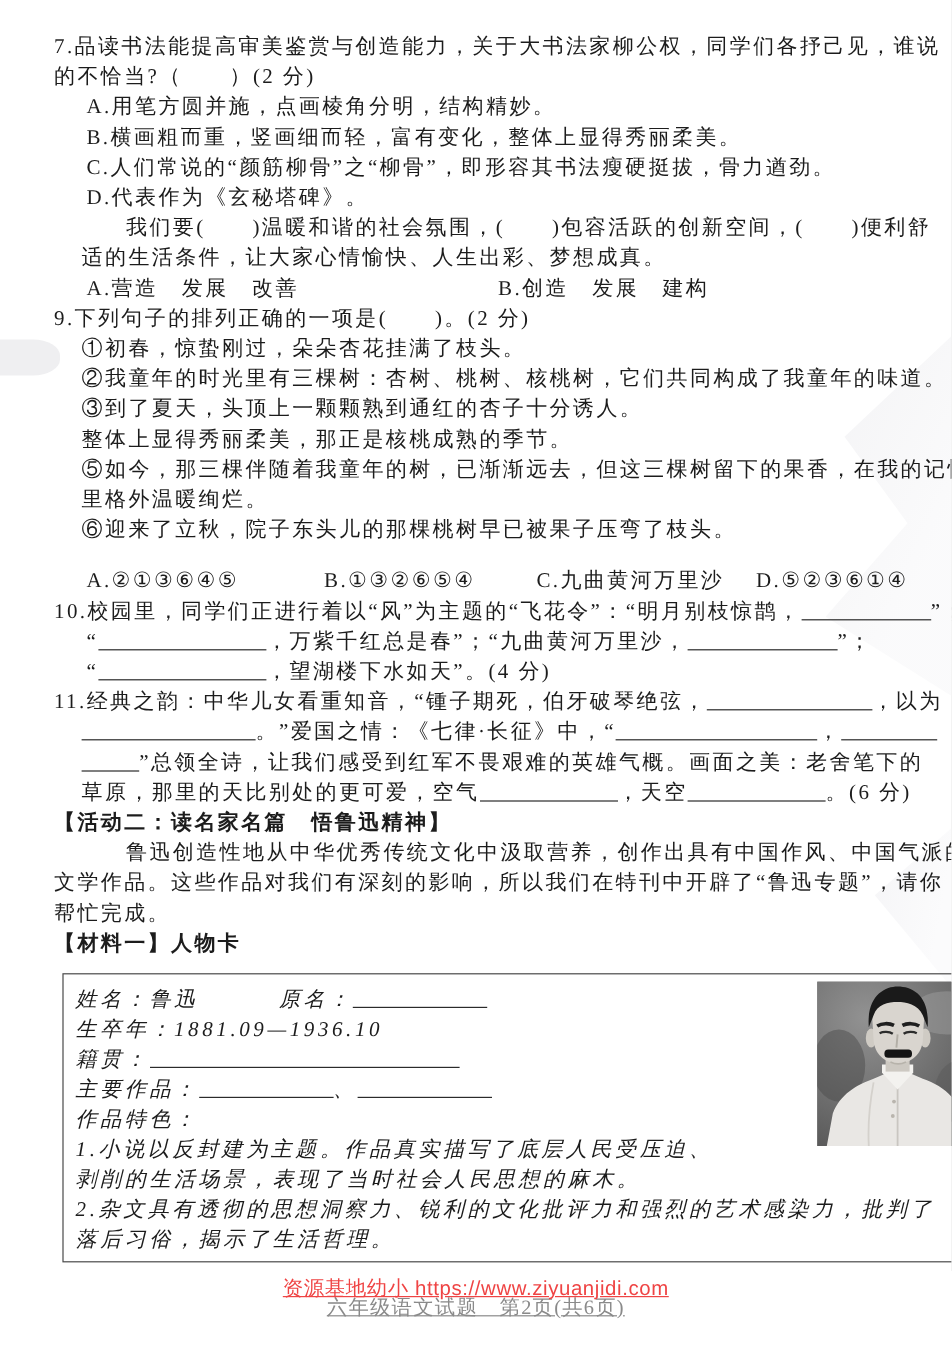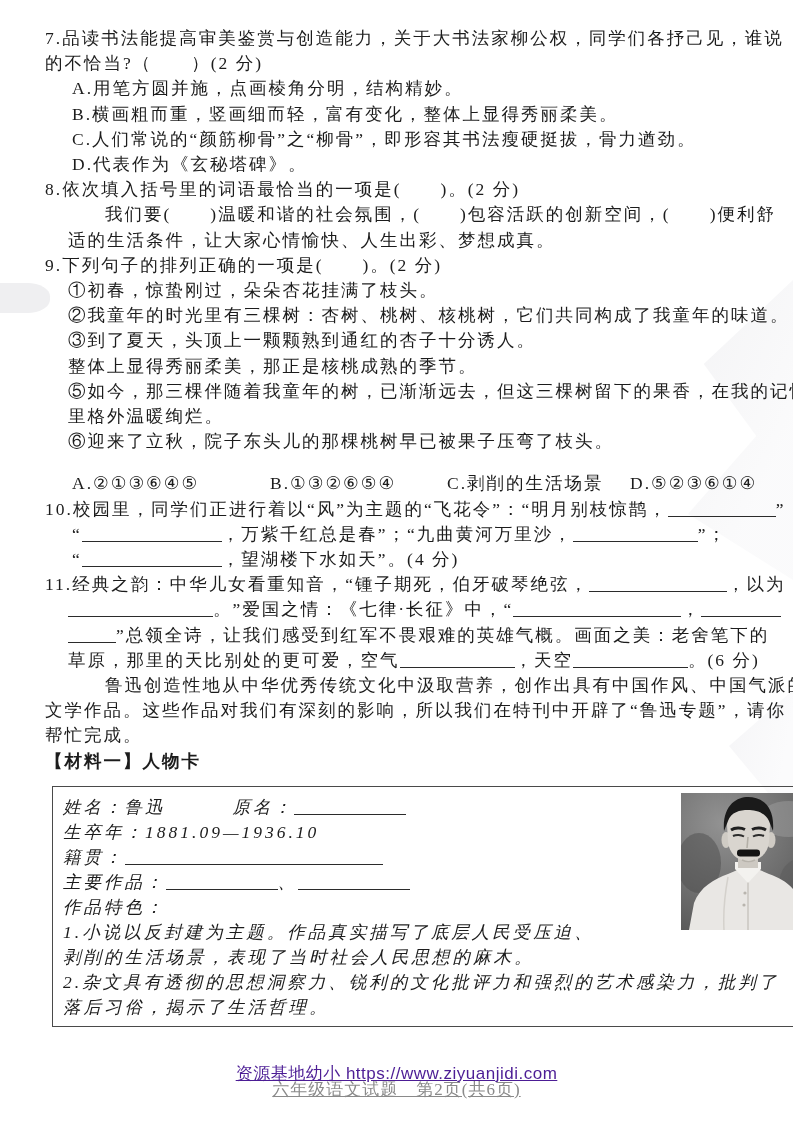--- a/index.html
+++ b/index.html
@@ -49,21 +49,21 @@
     position:absolute;top:6px;right:7px;
     width:135px;height:137px;
     background:#777;
   }
   
   .watermark{
     position:absolute;left:0;right:0;top:1062px;
     text-align:center;
     font-family:"Liberation Sans","DejaVu Sans",sans-serif;
     font-size:17px;letter-spacing:0.5px;
-    color:#4c1d95;
+    color:#ef4444;
     text-decoration:underline;
     z-index:3;
   }
   .pageinfo{
     position:absolute;left:0;right:0;top:1078px;
     text-align:center;
     font-size:17px;letter-spacing:1px;
     color:#8a8a8a;
     z-index:2;
     text-decoration:underline;
@@ -100,51 +100,52 @@
     <div>
       <div class="line">7.品读书法能提高审美鉴赏与创造能力，关于大书法家柳公权，同学们各抒己见，谁说</div>
       <div class="line">的不恰当?（　　）(2 分)</div>
       <div class="line opt">A.用笔方圆并施，点画棱角分明，结构精妙。</div>
       <div class="line opt">B.横画粗而重，竖画细而轻，富有变化，整体上显得秀丽柔美。</div>
       <div class="line opt">C.人们常说的“颜筋柳骨”之“柳骨”，即形容其书法瘦硬挺拔，骨力遒劲。</div>
       <div class="line opt">D.代表作为《玄秘塔碑》。</div>
     </div>
 
     <div>
-      <div class="line">8.依次填入括号里的词语最恰当的一项是(　　)。(2 分)</div>
       <div class="line ind2 kai">我们要(　　)温暖和谐的社会氛围，(　　)包容活跃的创新空间，(　　)便利舒</div>
       <div class="line ind kai">适的生活条件，让大家心情愉快、人生出彩、梦想成真。</div>
+      <div class="line opt"><span class="optcolA">A.营造　发展　改善</span><span>B.创造　发展　建构</span></div>
     </div>
 
     <div>
       <div class="line">9.下列句子的排列正确的一项是(　　)。(2 分)</div>
       <div class="line ind">①初春，惊蛰刚过，朵朵杏花挂满了枝头。</div>
       <div class="line ind">②我童年的时光里有三棵树：杏树、桃树、核桃树，它们共同构成了我童年的味道。</div>
       <div class="line ind">③到了夏天，头顶上一颗颗熟到通红的杏子十分诱人。</div>
       <div class="line ind">整体上显得秀丽柔美，那正是核桃成熟的季节。</div>
       <div class="line ind">⑤如今，那三棵伴随着我童年的树，已渐渐远去，但这三棵树留下的果香，在我的记忆</div>
       <div class="line ind">里格外温暖绚烂。</div>
       <div class="line ind">⑥迎来了立秋，院子东头儿的那棵桃树早已被果子压弯了枝头。</div>
-      <div class="line opt q9opts"><span class="q9w1">A.②①③⑥④⑤</span><span class="q9w2">B.①③②⑥⑤④</span><span class="q9w3">C.剥削的生活场景</span><span>D.⑤②③⑥①④</span></div>
+      <div class="line opt q9opts"><span class="q9w1">A.②①③⑥④⑤</span><span class="q9w2">B.①③②⑥⑤④</span><span class="q9w3">C.九曲黄河万里沙</span><span>D.⑤②③⑥①④</span></div>
     </div>
 
     <div>
       <div class="line"><span>10.校园里，同学们正进行着以“风”为主题的“飞花令”：“明月别枝惊鹊，</span><span class="blank" style="width:108px"></span><span>”；</span></div>
       <div class="line opt"><span>“</span><span class="blank" style="width:140px"></span><span>，万紫千红总是春”；“九曲黄河万里沙，</span><span class="blank" style="width:125px"></span><span>”；</span></div>
       <div class="line opt"><span>“</span><span class="blank" style="width:140px"></span><span>，望湖楼下水如天”。(4 分)</span></div>
     </div>
 
     <div>
       <div class="line"><span>11.经典之韵：中华儿女看重知音，“锺子期死，伯牙破琴绝弦，</span><span class="blank" style="width:138px"></span><span>，以为</span></div>
       <div class="line ind"><span class="blank" style="width:145px"></span><span>。”爱国之情：《七律·长征》中，“</span><span class="blank" style="width:168px"></span><span>，</span><span class="blank" style="width:80px"></span></div>
       <div class="line ind"><span class="blank" style="width:48px"></span><span>”总领全诗，让我们感受到红军不畏艰难的英雄气概。画面之美：老舍笔下的</span></div>
       <div class="line ind"><span>草原，那里的天比别处的更可爱，空气</span><span class="blank" style="width:115px"></span><span>，天空</span><span class="blank" style="width:115px"></span><span>。(6 分)</span></div>
     </div>
 
     <div>
+      <div class="line heading">【活动二：读名家名篇　悟鲁迅精神】</div>
       <div class="line ind2">鲁迅创造性地从中华优秀传统文化中汲取营养，创作出具有中国作风、中国气派的</div>
       <div class="line">文学作品。这些作品对我们有深刻的影响，所以我们在特刊中开辟了“鲁迅专题”，请你</div>
       <div class="line">帮忙完成。</div>
       <div class="line heading">【材料一】人物卡</div>
     </div>
 
     <div class="card">
       <div class="photo">
         <svg width="135" height="137" viewBox="0 0 135 137" xmlns="http://www.w3.org/2000/svg">
           <defs>

